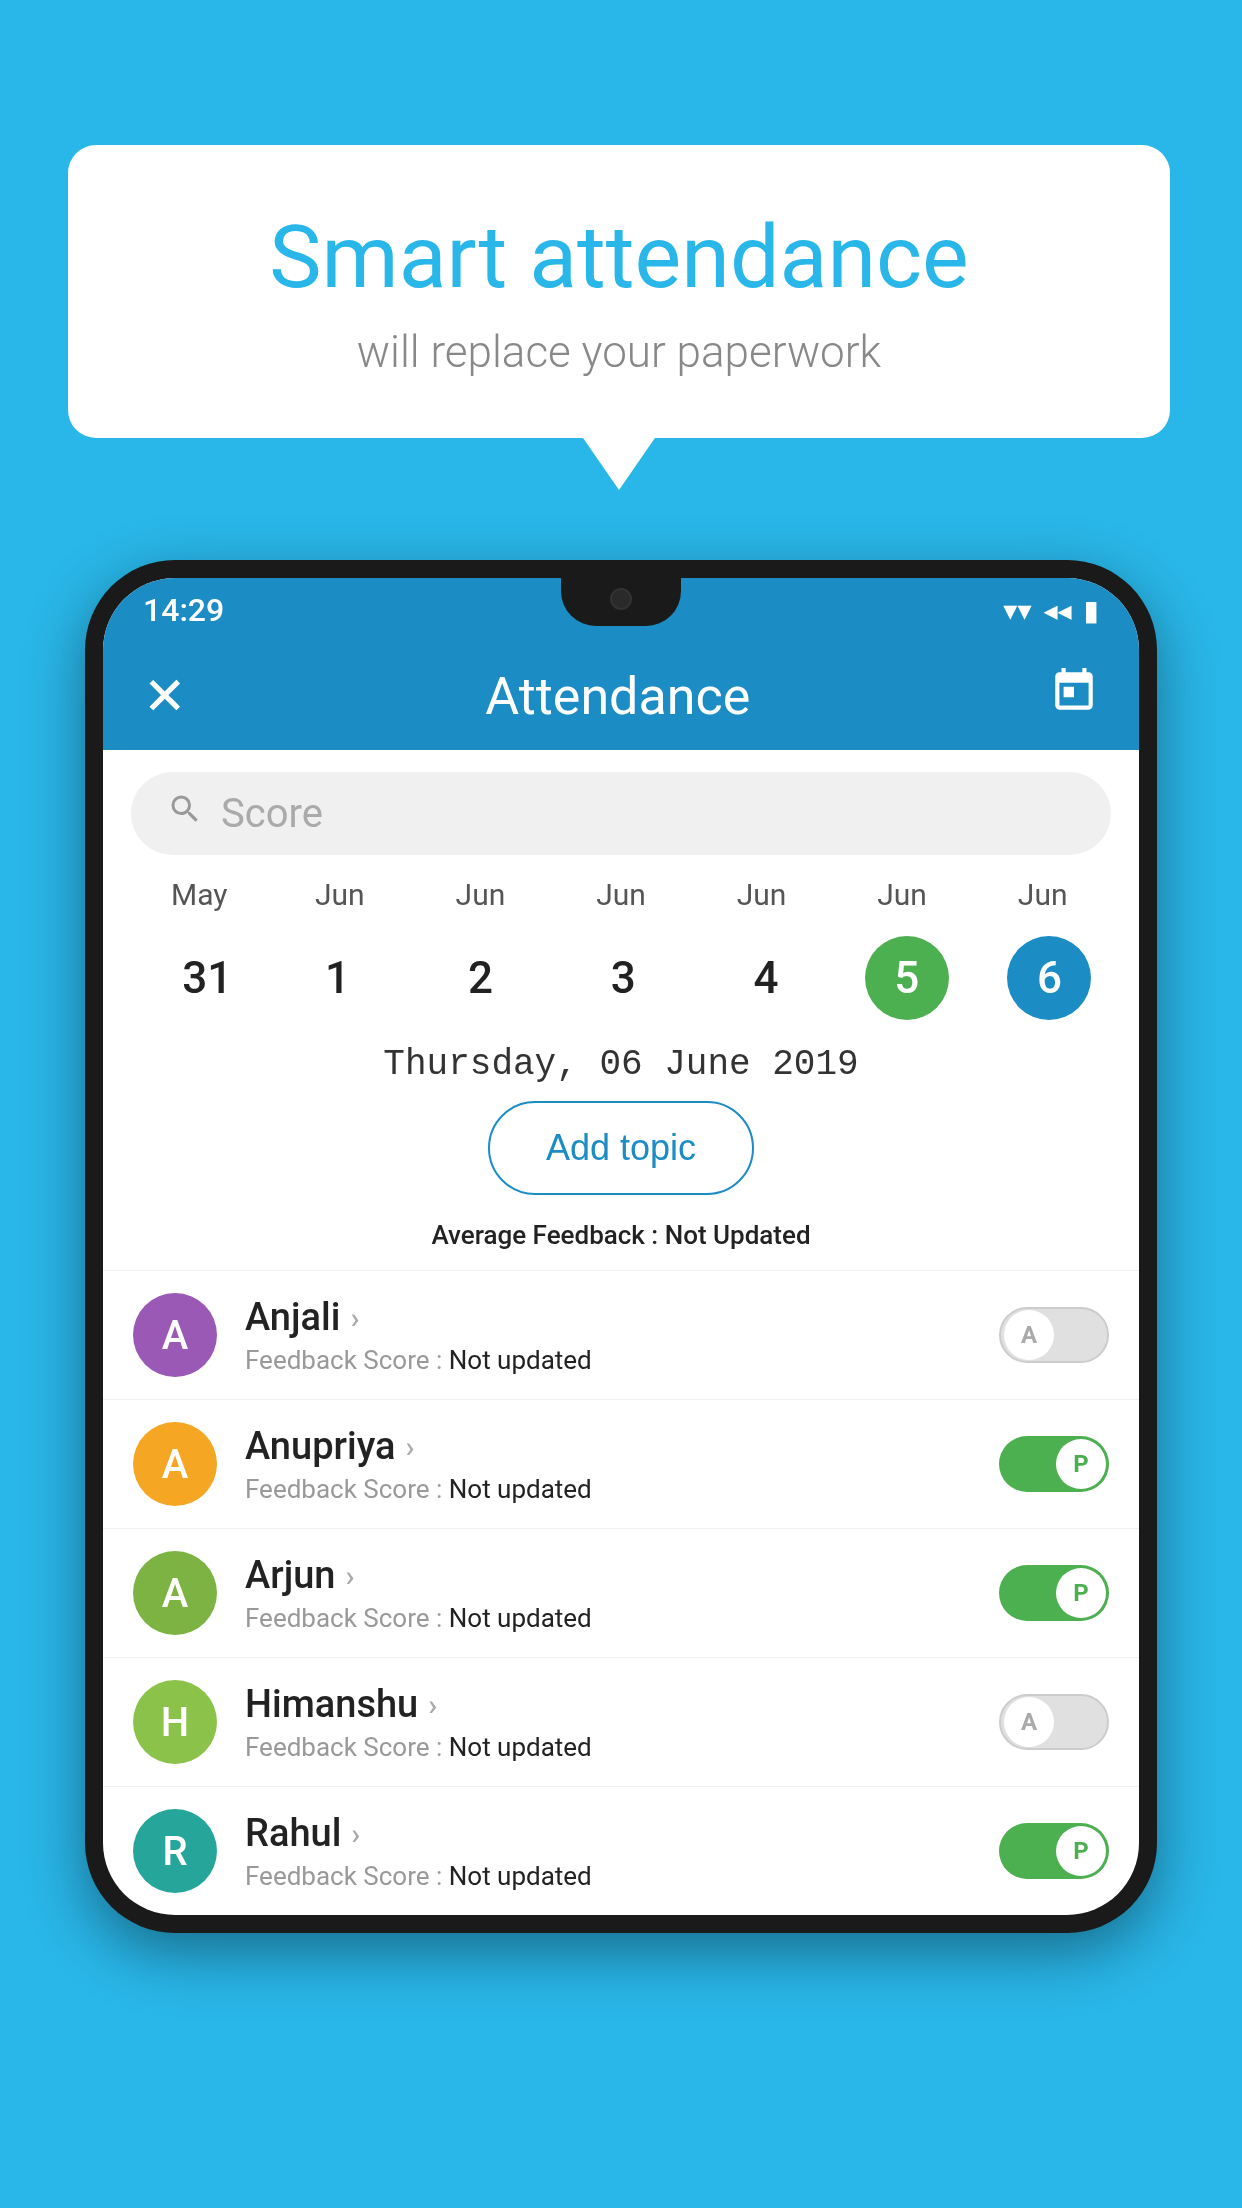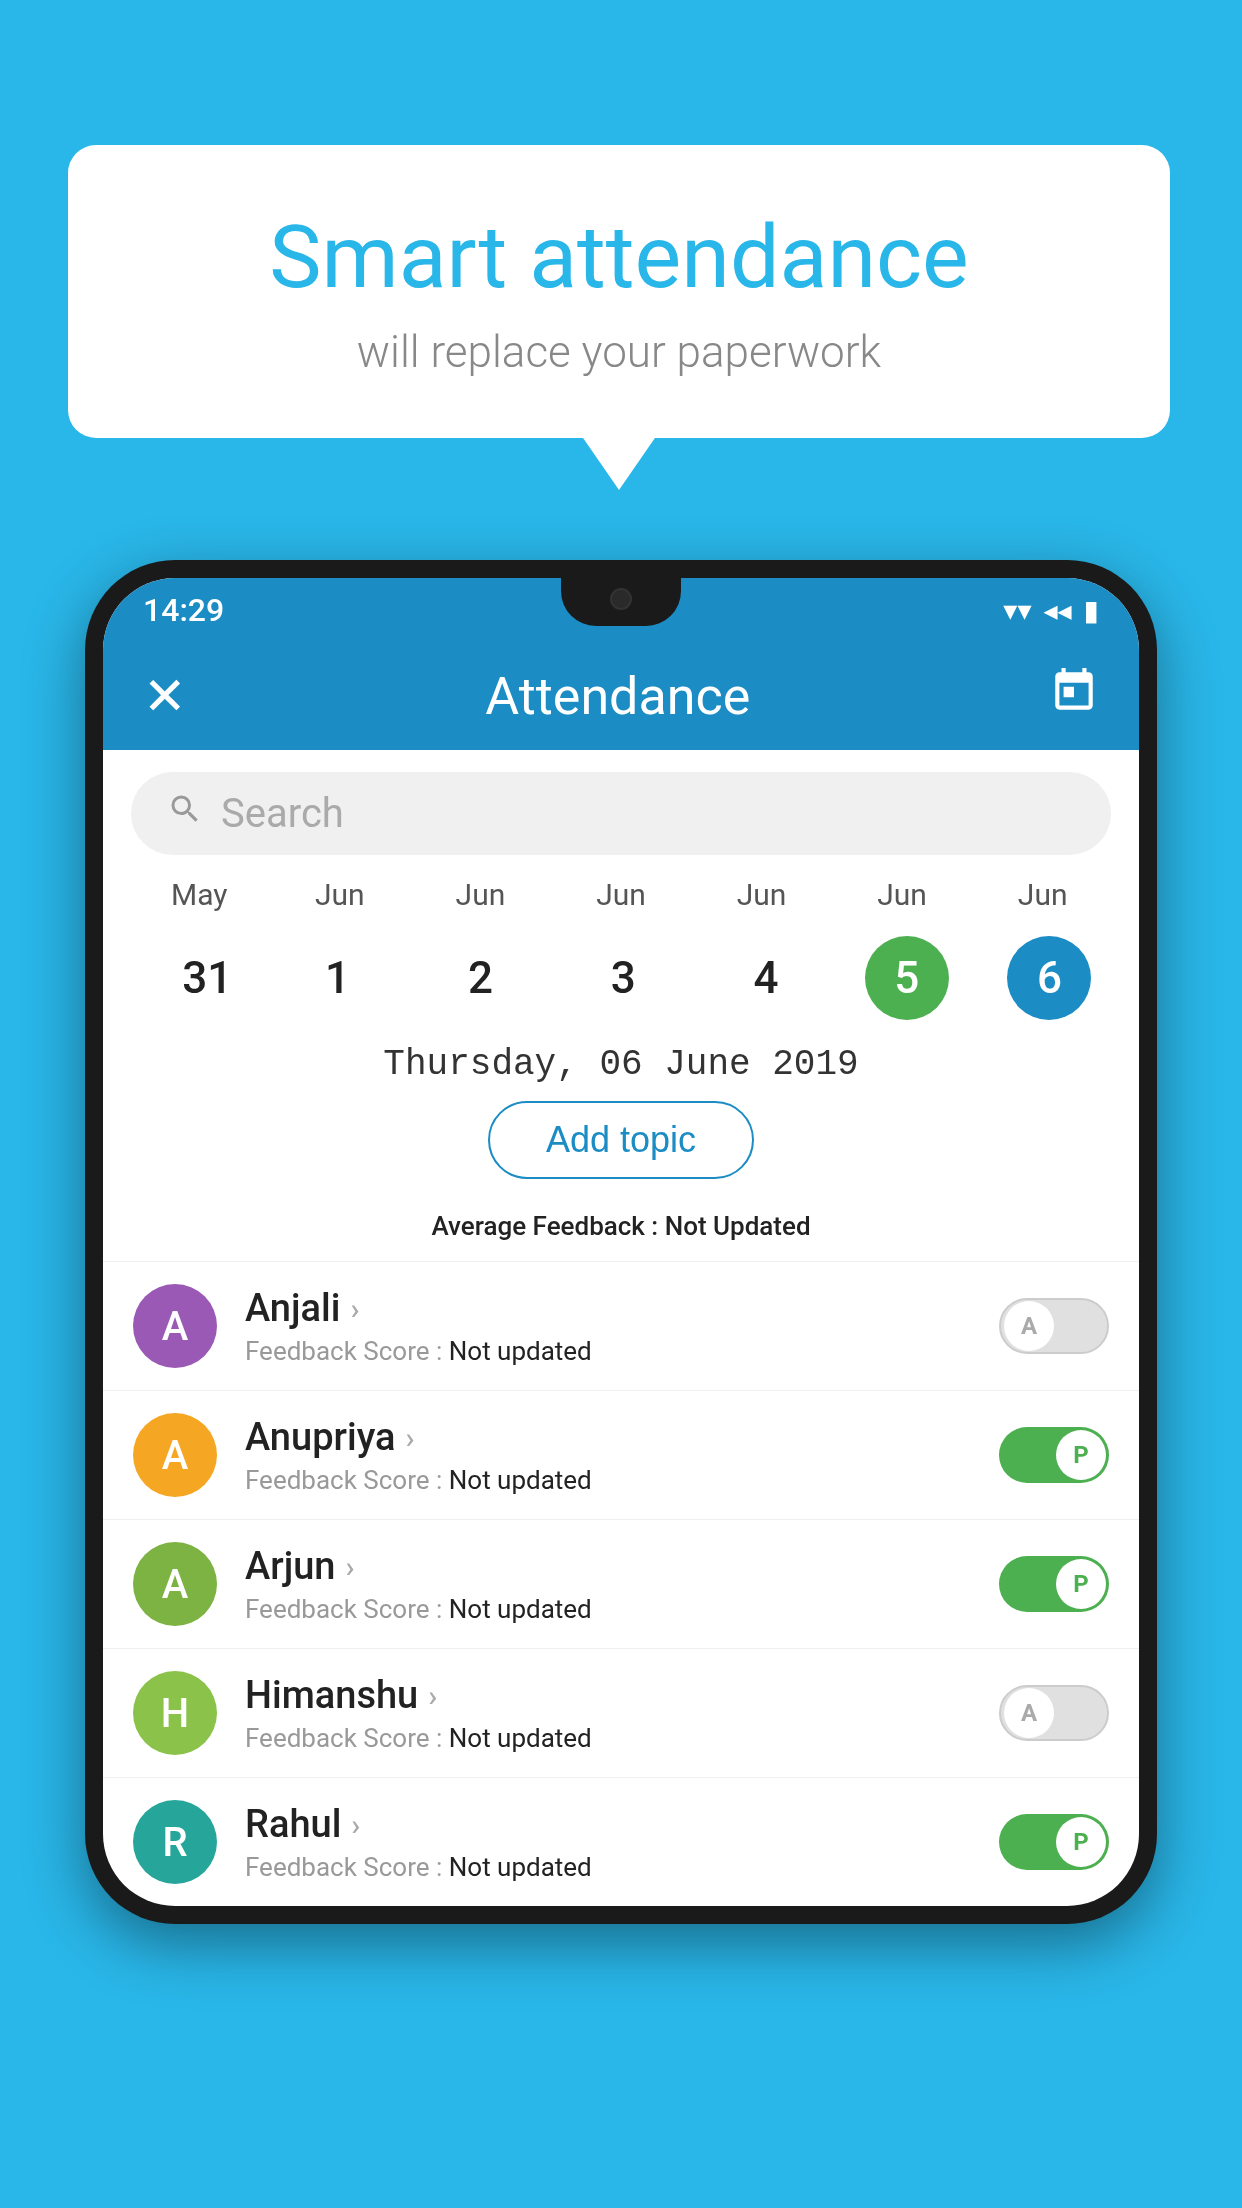--- a/index.html
+++ b/index.html
@@ -251,26 +251,26 @@
       font-size: 36px;
       color: #333;
       padding: 24px 0 16px;
       font-weight: 400;
       font-family: Liberation Mono, monospace;
     }
 
     
     .add-topic-btn {
       display: block;
-      margin: 0 auto 32px;
+      margin: 0 auto 25px;
       border: 2px solid #1B8CC4;
       background: white;
       color: #1B8CC4;
       border-radius: 50px;
-      padding: 16px 56px;
+      padding: 24px 56px;
       font-size: 36px;
       cursor: pointer;
       width: fit-content;
     }
 
     
     .avg-feedback {
       text-align: center;
       font-size: 26px;
       color: #888;
@@ -414,21 +414,21 @@
           </svg>
         </span>
       </div>
 
       <div class="search-container">
         <span class="search-icon-svg">
           <svg width="36" height="36" viewBox="0 0 24 24" fill="#999">
             <path d="M15.5 14h-.79l-.28-.27A6.471 6.471 0 0 0 16 9.5 6.5 6.5 0 1 0 9.5 16c1.61 0 3.09-.59 4.23-1.57l.27.28v.79l5 4.99L20.49 19l-4.99-5zm-6 0C7.01 14 5 11.99 5 9.5S7.01 5 9.5 5 14 7.01 14 9.5 11.99 14 9.5 14z"></path>
           </svg>
         </span>
-        <span class="search-input-text">Search</span>
+        <span class="search-input-text">Score</span>
       </div>
 
       <div class="calendar-month">
       <span class="cal-month-label">May</span>
           <span class="cal-month-label">Jun</span>
           <span class="cal-month-label">Jun</span>
           <span class="cal-month-label">Jun</span>
           <span class="cal-month-label">Jun</span>
           <span class="cal-month-label">Jun</span>
           <span class="cal-month-label">Jun</span>

